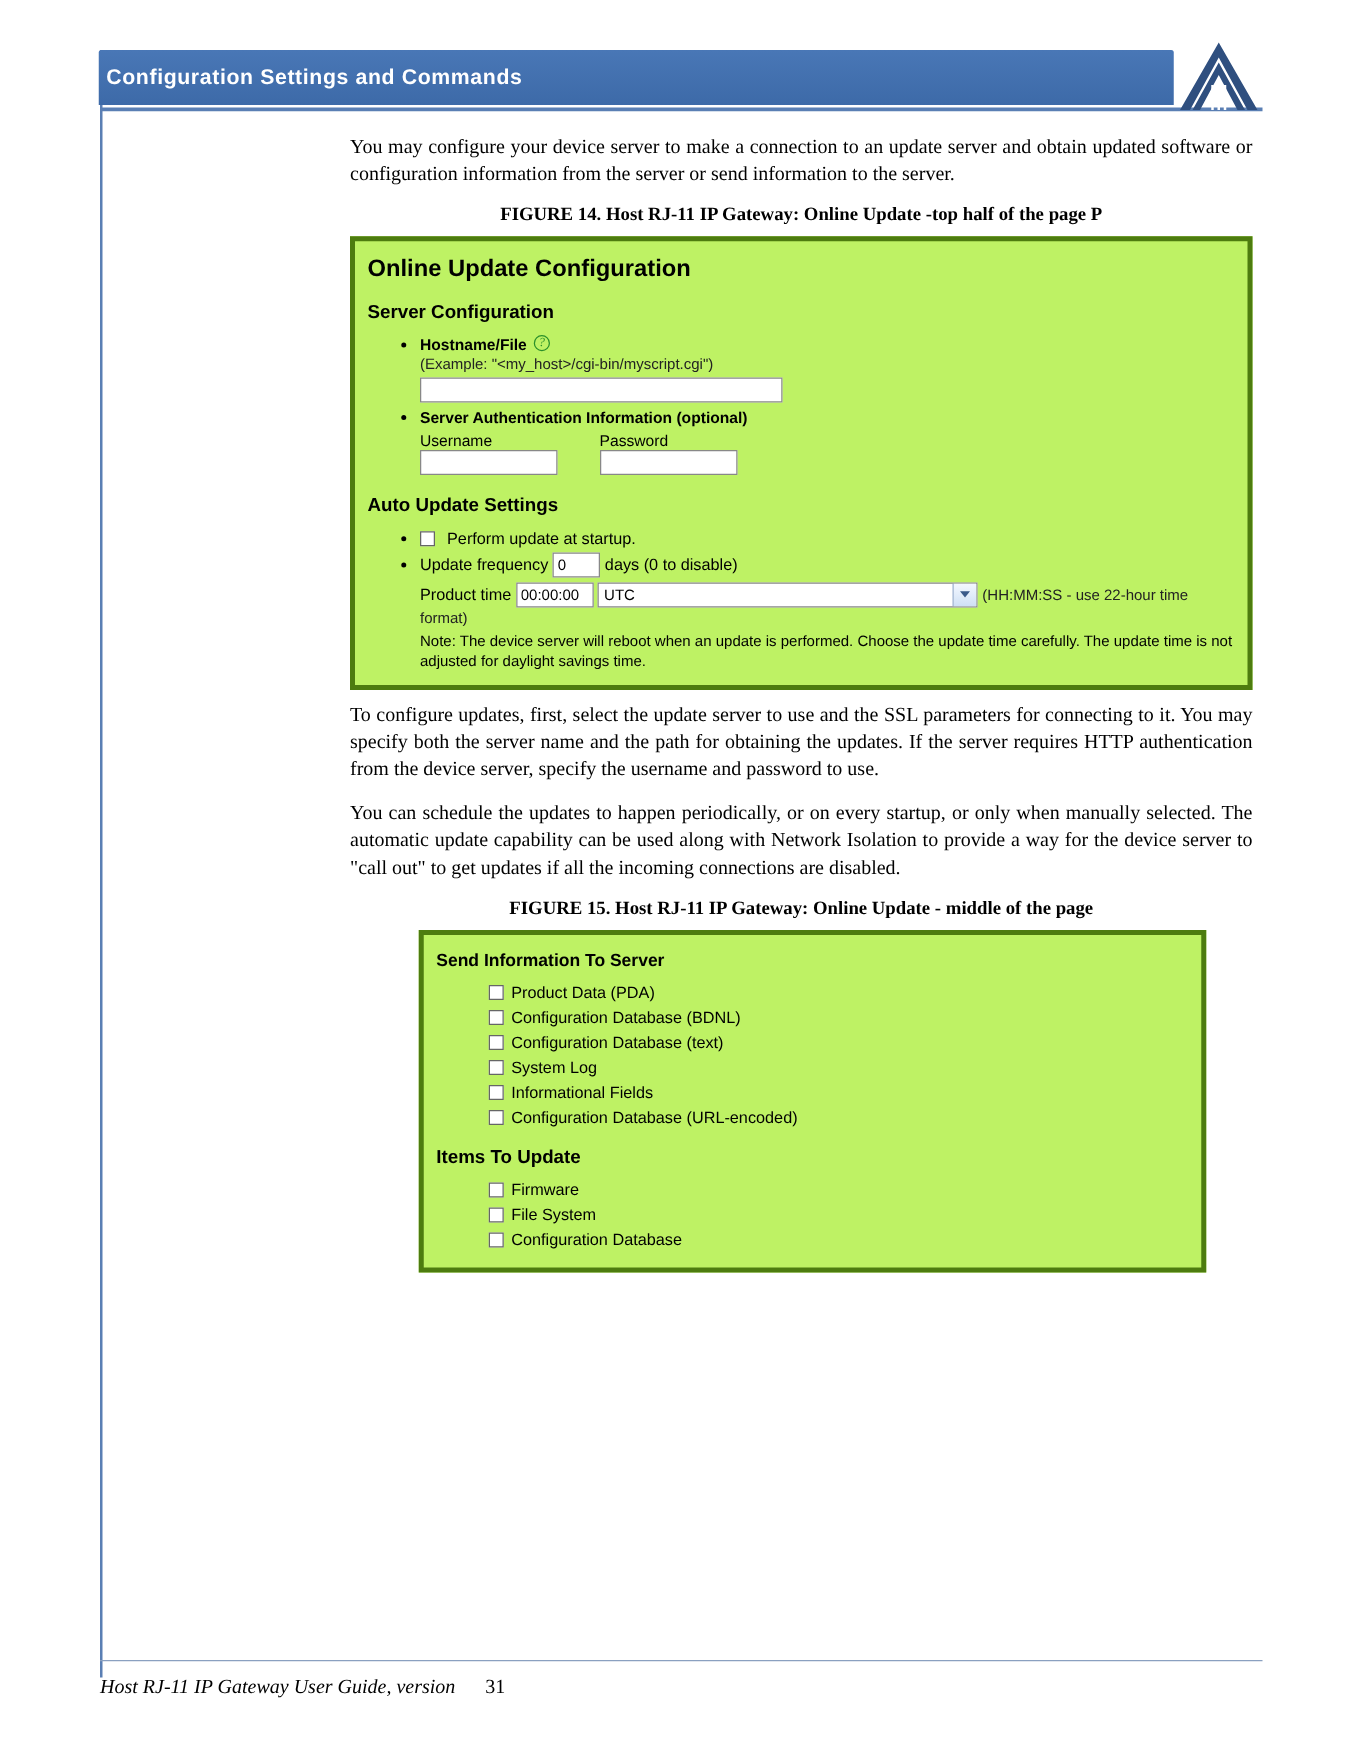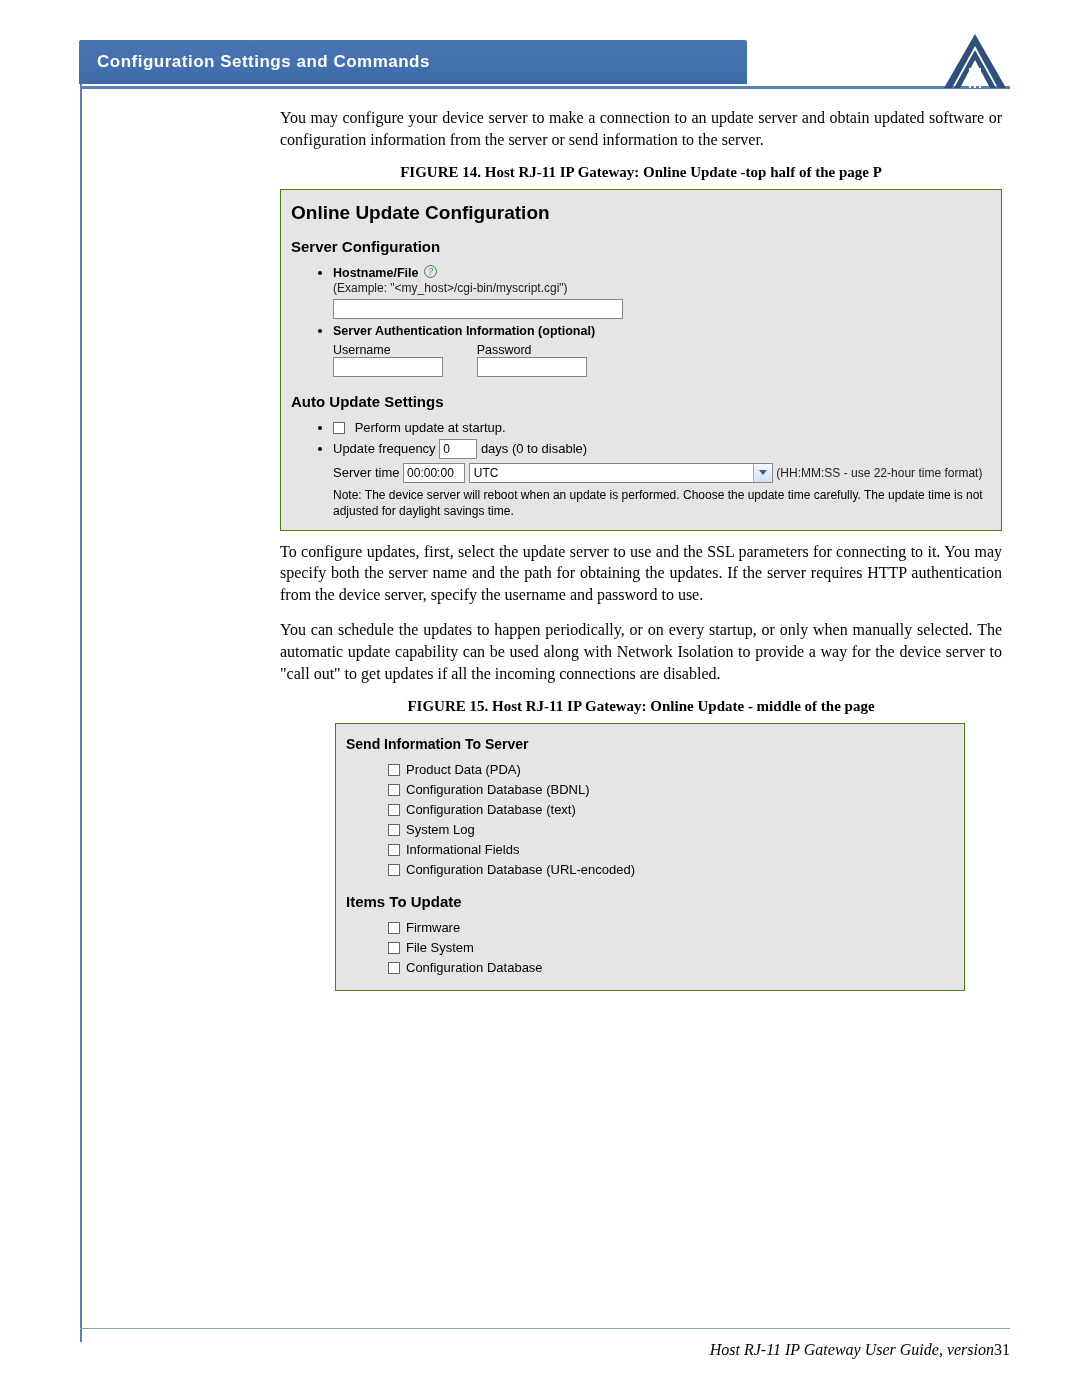--- a/index.html
+++ b/index.html
@@ -25,25 +25,25 @@
     background: #5a7fb4;
   }
   .header-bar {
     position: relative;
     margin-left: 0;
     margin-bottom: 18px;
   }
   .header-blue {
     background: linear-gradient(#4977b6, #3d6aa8);
     height: 44px;
-    width: 668px;
+    width: 860px;
     margin-left: -1px;
     display: flex;
     align-items: center;
-    padding-left: 18px;
+    padding-left: 6px;
     color: #fff;
     font-family: Arial, Helvetica, sans-serif;
     font-size: 17px;
     font-weight: bold;
     letter-spacing: 0.5px;
     border-radius: 2px 2px 0 0;
   }
   .header-underline {
     height: 3px;
     background: #5a7fb4;
@@ -72,22 +72,22 @@
     margin: 10px 0 14px;
     text-align: justify;
   }
   .figure-caption {
     text-align: center;
     font-weight: bold;
     font-size: 15px;
     margin: 14px 0 8px;
   }
   .fig-box {
-    border: 1px solid #4d7c0f;
-    background: #e5e5e5;
+    border: 4px solid #4d7c0f;
+    background: #bef264;
     padding: 8px 10px 10px;
     font-family: Arial, Helvetica, sans-serif;
     font-size: 13px;
     color: #000;
   }
   .fig-title {
     font-size: 19px;
     font-weight: bold;
     margin: 4px 0 14px;
   }
@@ -169,23 +169,24 @@
   .footer-rule {
     position: absolute;
     left: 80px; right: 70px; bottom: 68px;
     height: 1px;
     background: #8aa0c0;
   }
   .footer {
     position: absolute;
     left: 80px; right: 70px; bottom: 38px;
     display: flex;
-    justify-content: flex-end;
+    justify-content: flex-start;
     font-style: italic;
     font-size: 16px;
+    gap: 24px;
   }
   .field-row { margin-top: 4px; }
   .pair { display: inline-block; vertical-align: top; }
   .note { font-size: 12px; margin-left: 42px; margin-top: 4px; line-height: 1.35; }
   .cb-list { margin-left: 42px; margin-top: 6px; }
   .cb-list .row { margin: 5px 0; font-size: 13px; }
 </style>
 </head>
 <body>
 
@@ -244,21 +245,21 @@
           <span class="checkbox"></span>
           <span>Perform update at startup.</span>
         </li>
         <li>
           <span>Update frequency</span>
           <input type="text" class="fig-input tiny" value="0" style="">
           <span>days (0 to disable)</span>
         </li>
       </ul>
       <div style="margin-left:42px; margin-top:4px;">
-        <span>Server time</span>
+        <span>Product time</span>
         <input type="text" class="fig-input time" value="00:00:00" style="">
         <span class="selectish">
           <span>UTC</span>
           <span class="chev"></span>
         </span>
         <span class="fig-hint">(HH:MM:SS - use 22-hour time format)</span>
       </div>
       <div class="note">Note: The device server will reboot when an update is performed. Choose the update time carefully. The update time is not adjusted for daylight savings time.</div>
     </div>
 

